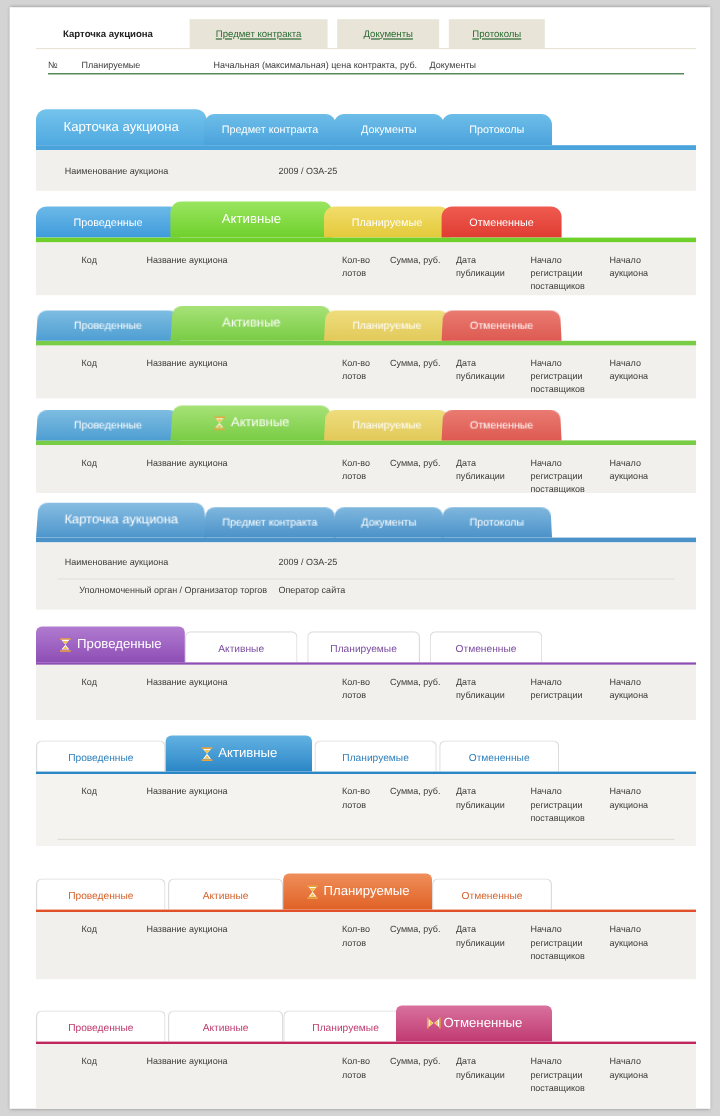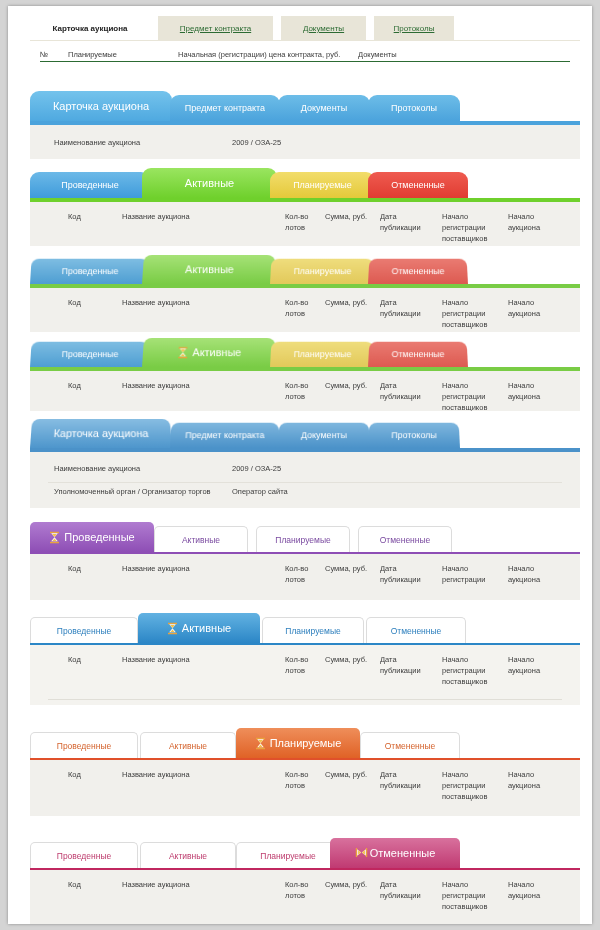--- a/index.html
+++ b/index.html
@@ -106,21 +106,21 @@
           <span class="lnk">Документы</span>
         </div>
         <div class="tab" style="left:344px;width:80px;">
           <span class="lnk">Протоколы</span>
         </div>
       </div>
       <div class="body">
         <div class="cols">
           <div class="col" style="left:10px;">№</div>
           <div class="col" style="left:38px;">Планируемые</div>
-          <div class="col" style="left:148px;">Начальная (регистрации) цена контракта, руб.</div>
+          <div class="col" style="left:148px;">Начальная (максимальная) цена контракта, руб.</div>
           <div class="col" style="left:328px;">Документы</div>
         </div>
         <div class="rulerow"></div>
       </div>
     </div>
   </div>
 
   <div class="section" style="top:85px;height:68px;">
     <div class="tabwrap rnd">
       <div class="trow">
@@ -268,21 +268,21 @@
         </div>
         <div class="ctab" style="left:338px;width:92px;background:linear-gradient(#7fb7de,#4b92c9);">
           <span>Протоколы</span>
         </div>
       </div>
       <div class="underbar" style="top:30px;background:#4b92c9;"></div>
       <div class="hdrband" style="position:absolute;top:34px;left:0;width:550px;height:56px;">
         <div class="col" style="left:24px;top:11px;">Наименование аукциона</div>
         <div class="col" style="left:202px;top:11px;">2009 / ОЗА-25</div>
         <div style="position:absolute;left:18px;top:30px;width:514px;border-top:1px solid #e3e1da;"></div>
-        <div class="col" style="left:24px;top:34px;">Уполномоченный орган / Организатор торгов</div>
+        <div class="col" style="left:36px;top:34px;">Уполномоченный орган / Организатор торгов</div>
         <div class="col" style="left:202px;top:34px;">Оператор сайта</div>
       </div>
     </div>
   </div>
 
   <div class="section wsec" style="top:516px;height:78px;">
     <div class="tabwrap">
       <div class="trow">
         <div class="wtab sel" style="left:0;width:124px;background:linear-gradient(#b07bd0,#8e4eb5);">
           <span class="ico">

